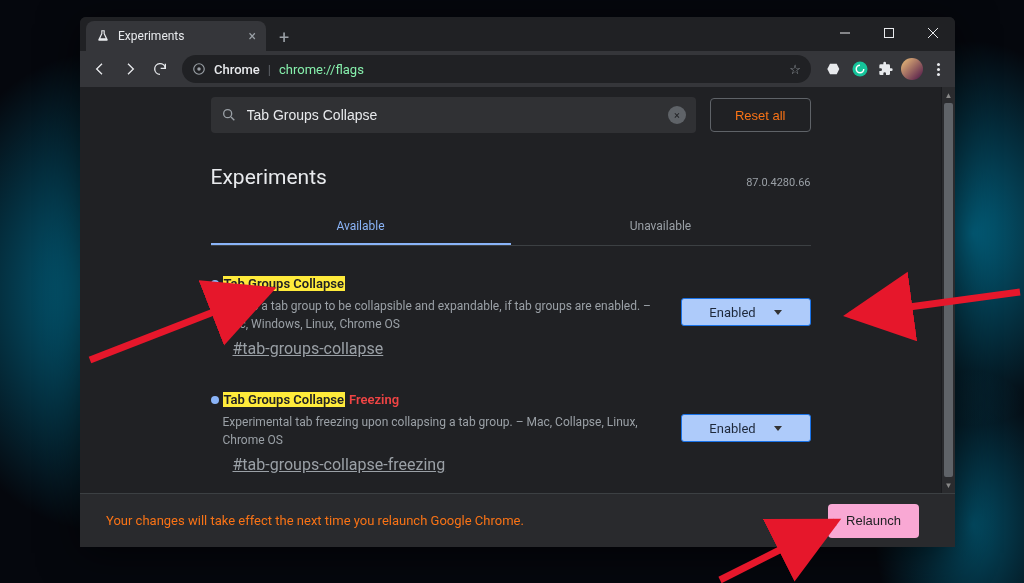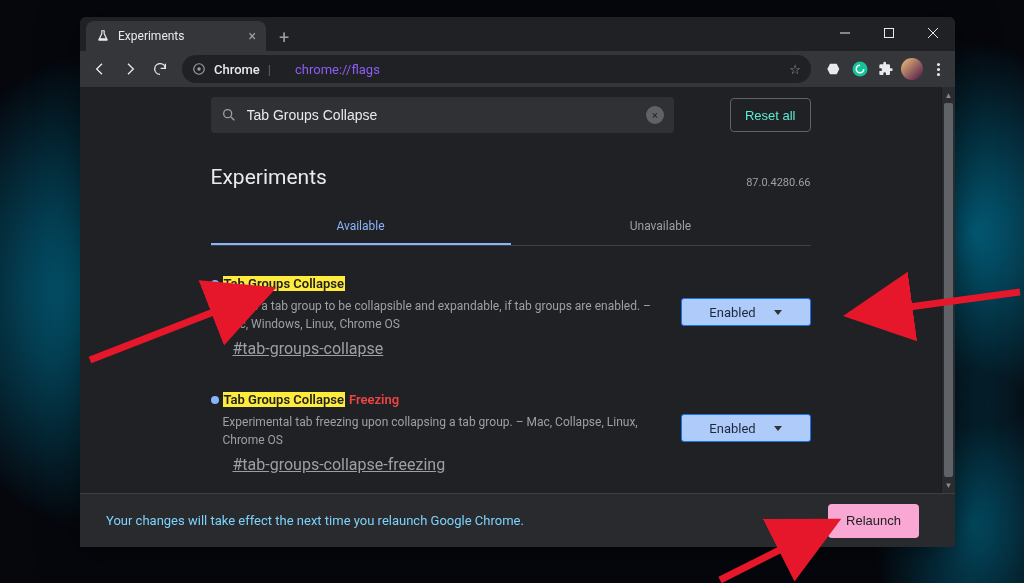--- a/index.html
+++ b/index.html
@@ -104,21 +104,21 @@
       margin:0 6px;
       display:flex;
       align-items:center;
       padding:0 10px;
       gap:8px;
       color:#9aa0a6;
       font-size:13px;
     }
     .omnibox .chrome-label { color:#e8eaed; font-weight:500;}
     .omnibox .sep { color:#5f6368; }
-    .omnibox .url-path { color:#8b5cf6;margin-left:16px; }
+    .omnibox .url-path { color:#86efac; }
     .omni-left-ico { width:14px;height:14px; }
     .star { margin-left: auto; }
     .ext-icons { display:flex; align-items:center; gap:4px; margin-left:4px;}
     .ext-ico { width:22px;height:22px; display:flex;align-items:center;justify-content:center; cursor:pointer; border-radius:50%;}
     .avatar { width:22px;height:22px;border-radius:50%; background: linear-gradient(135deg,#f0c27b,#4b1248); }
     .menu-dots { display:flex;flex-direction:column;gap:2px; padding: 0 6px;}
     .menu-dots span{width:3px;height:3px;background:#e8eaed;border-radius:50%;}
 
     .content-area {
       flex:1;
@@ -159,28 +159,27 @@
       color:#e8eaed;font-size:14px;
     }
     .clear-search {
       width:18px;height:18px;
       background:#5f6368;
       border-radius:50%;
       display:flex;align-items:center;justify-content:center;
       color:#202124;font-size:11px;cursor:pointer;
     }
     .reset-btn {
-      height:34px;padding:0 14px;
+      height:34px;padding:0 24px;
       background:transparent;
       border:1px solid #5f6368;
       border-radius:4px;
-      color:#5eead4;
+      color:#f97316;
       font-size:13px;cursor:pointer;
       font-weight:500;
-      margin-left:42px;
     }
     .hdr {
       display:flex;
       align-items:flex-end;
       justify-content:space-between;
       margin-bottom:20px;
     }
     h1 { color:#e8eaed; font-size:21px; font-weight:400;}
     .version { color:#9aa0a6; font-size:11px;text-align:center;}
     .tabs {
@@ -246,21 +245,21 @@
     .scroll-btn { height:16px;display:flex;align-items:center;justify-content:center;color:#888;font-size:8px;cursor:pointer;}
     .scroll-thumb { flex:1;background:#5f6368;margin:0 2px;border-radius:2px;}
     .footer {
       height:54px;
       background:#292a2d;
       display:flex;
       align-items:center;
       padding:0 26px;
       border-top:1px solid #3c4043;
     }
-    .footer-msg { flex:1; color:#7dd3fc; font-size:13px;}
+    .footer-msg { flex:1; color:#f97316; font-size:13px;}
     .relaunch-btn {
       height:34px;
       padding:0 18px;
       background:#f9a8d4;
       border:none;
       border-radius:4px;
       color:#202124;
       font-size:13px;
       cursor:pointer;
       font-weight:500;

